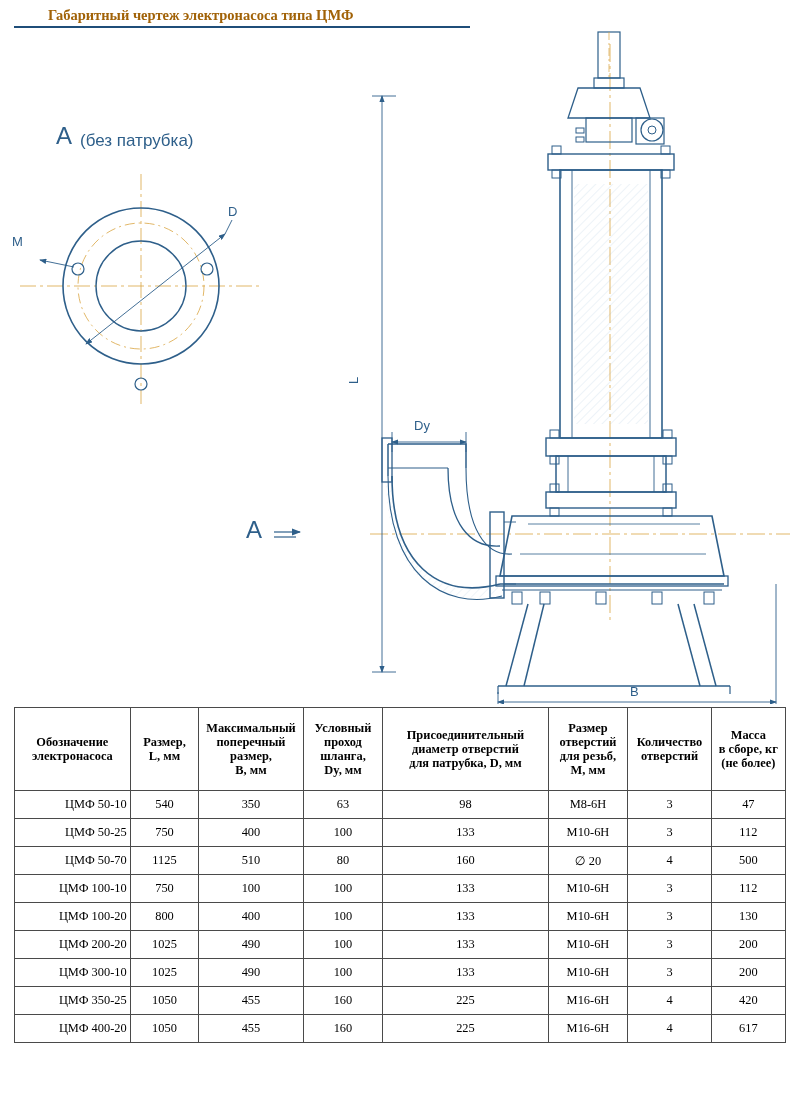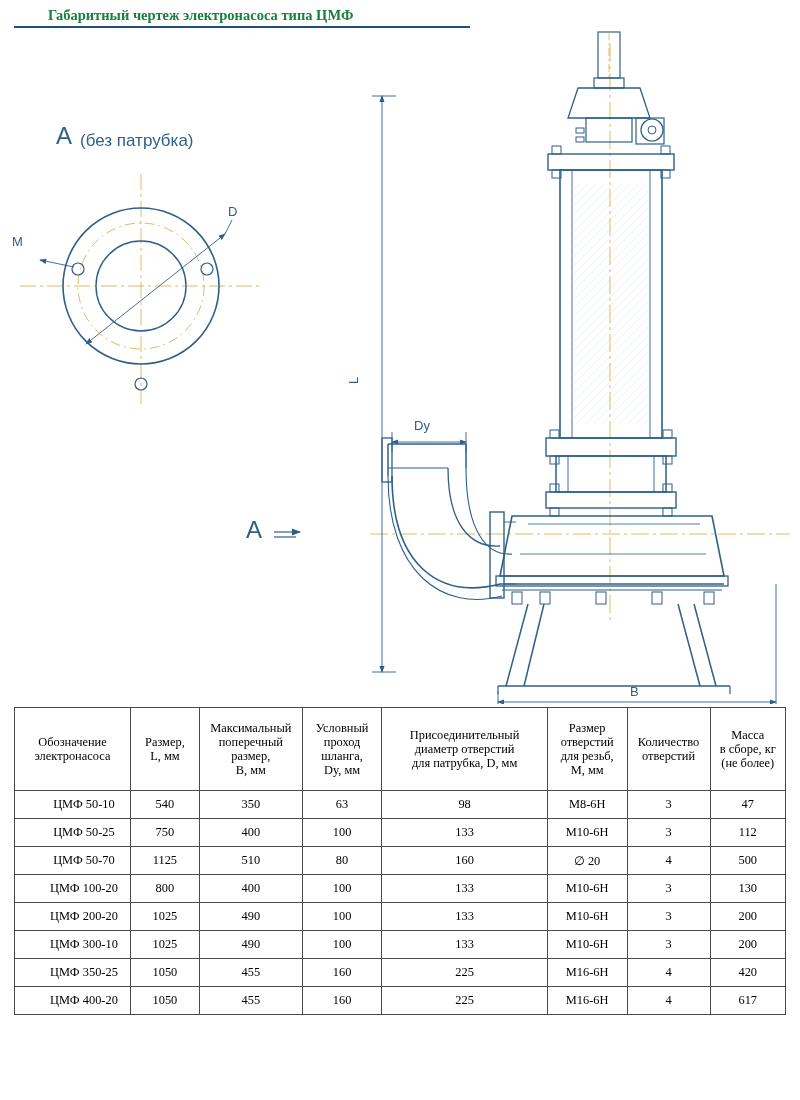--- a/index.html
+++ b/index.html
@@ -25,21 +25,21 @@
   .header {
     position: absolute;
     left: 14px;
     top: 6px;
     width: 470px;
   }
   .header-title {
     font-family: "Liberation Serif", serif;
     font-size: 14.5px;
     font-weight: bold;
-    color: #15803d;
+    color: #a16207;
     padding-left: 34px;
     line-height: 18px;
     white-space: nowrap;
   }
   .header-rule {
     margin-top: 2px;
     height: 1.5px;
     background: #1f4e79;
     width: 456px;
   }
@@ -68,31 +68,31 @@
     width: 772px;
     font-family: "Liberation Serif", serif;
     font-size: 12.4px;
   }
   table.spec th, table.spec td {
     border: 1px solid #4a4a4a;
     text-align: center;
     vertical-align: middle;
   }
   table.spec thead th {
-    font-weight: normal;
+    font-weight: bold;
     padding: 4px 3px;
     line-height: 14px;
     height: 74px;
   }
   table.spec tbody td {
     height: 25px;
     padding: 1px 3px;
   }
   table.spec tbody td.model {
-    text-align: center;
+    text-align: right;
     padding-left: 26px;
     font-weight: normal;
   }
 </style>
 </head>
 <body>
 
 <div class="page">
 
   <div class="header">
@@ -341,20 +341,30 @@
             <td class="model">ЦМФ 50-70</td>
             <td>1125</td>
             <td>510</td>
             <td>80</td>
             <td>160</td>
             <td>∅ 20</td>
             <td>4</td>
             <td>500</td>
           </tr>
           <tr>
+            <td class="model">ЦМФ 100-10</td>
+            <td>750</td>
+            <td>100</td>
+            <td>100</td>
+            <td>133</td>
+            <td>М10-6Н</td>
+            <td>3</td>
+            <td>112</td>
+          </tr>
+          <tr>
             <td class="model">ЦМФ 100-20</td>
             <td>800</td>
             <td>400</td>
             <td>100</td>
             <td>133</td>
             <td>М10-6Н</td>
             <td>3</td>
             <td>130</td>
           </tr>
           <tr>

